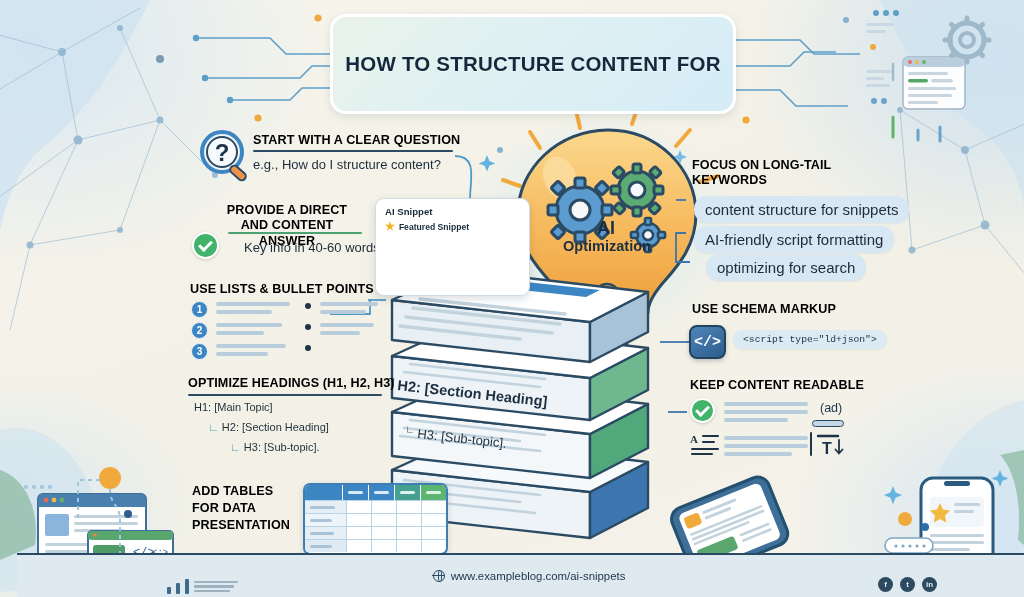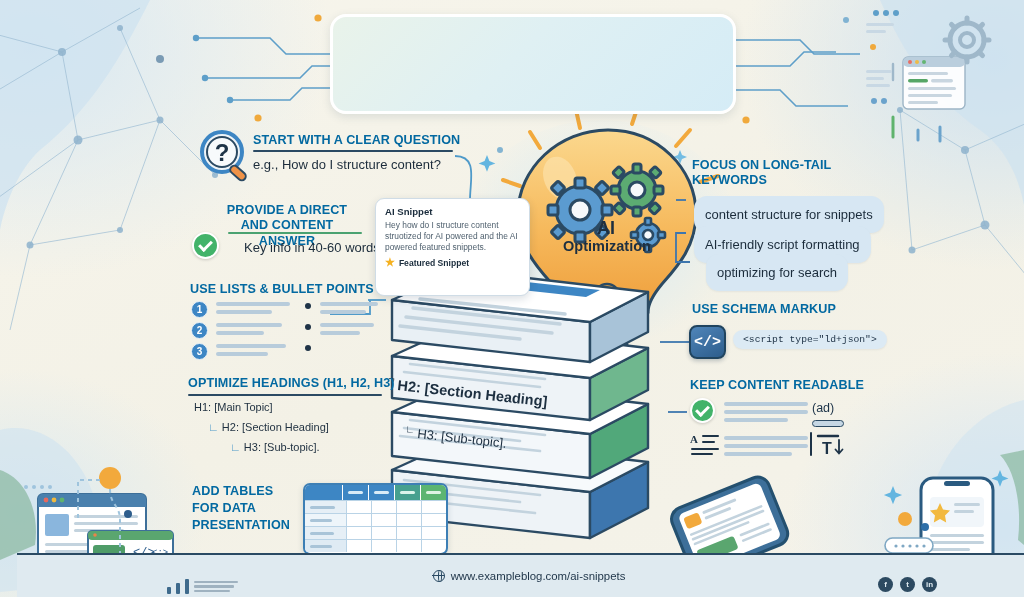--- a/index.html
+++ b/index.html
@@ -34,21 +34,21 @@
   .title-card div {
     color: #14293d; font-weight: bold; letter-spacing: .2px; text-align: center;
     text-shadow: 0 1px 0 rgba(255,255,255,.55);
   }
   .t1 { font-size: 19.5px; }
   .t2 { font-size: 20.5px; }
   .t3 { font-size: 20.5px; }
 
   
   .sec-h {
-    position: absolute; font-size: 12.6px; font-weight: bold; color: #0369a1;
+    position: absolute; font-size: 12.6px; font-weight: bold; color: #000000;
     letter-spacing: .1px; line-height: 1.22;
   }
   .sub {
     position: absolute; font-size: 13px; color: #1c2c3b; line-height: 1.25;
   }
   .rule { position: absolute; height: 2px; border-radius: 2px; }
 
   
   .circle-chk {
     position: absolute; width: 27px; height: 27px; border-radius: 50%;
@@ -79,21 +79,21 @@
   }
   .snip-t { font-size: 9.6px; font-weight: bold; color: #1a2c3c; margin-bottom: 3px; }
   .snip-b { font-size: 8.4px; color: #50616f; line-height: 1.32; }
   .snip-f { font-size: 8.6px; font-weight: bold; color: #1a2c3c; margin-top: 4px;
             display: flex; align-items: center; gap: 4px; }
   .star { color: #f5b120; font-size: 11px; line-height: 1; }
 
   
   .pill {
     position: absolute; background: #d7e7f3; border-radius: 13px;
-    font-size: 13px; color: #1b2c3b; padding: 11px 11px; white-space: nowrap;
+    font-size: 15px; color: #1b2c3b; padding: 5px 11px; white-space: nowrap;
     box-shadow: 0 1px 2px rgba(40,70,95,.07);
   }
 
   
   .code-btn {
     position: absolute; left: 689px; top: 325px; width: 37px; height: 34px;
     background: linear-gradient(150deg,#4f85b9,#2d5d8c); border-radius: 8px;
     border: 2px solid #20445f;
     display: flex; align-items: center; justify-content: center;
     color: #fff; font-size: 15px; font-weight: bold; font-family: "Liberation Mono", monospace;
@@ -111,21 +111,21 @@
 
   
   .tbl {
     position: absolute; left: 303px; top: 483px; width: 145px; height: 72px;
     background: #fff; border: 2px solid #3d7fb5; border-radius: 7px; overflow: hidden;
     box-shadow: 0 2px 6px rgba(30,60,90,.16);
   }
 
   
   .ad-badge {
-    position: absolute; font-size: 12.5px; color: #1c3348; font-weight: normal;
+    position: absolute; font-size: 12.5px; color: #1c3348; font-weight: normal; margin-left: 8px;
   }
 
   
   .footer {
     position: absolute; left: 0; bottom: 0; width: 1024px; height: 44px;
     background: #dfeaf0; border-top: 2px solid #2a4a63;
     display: flex; align-items: center; justify-content: center; margin-left: 17px;
   }
   .url {
     font-size: 11.4px; color: #1d3347; display: flex; align-items: center; gap: 6px;
@@ -499,20 +499,21 @@
 
   <g stroke="#3d76ae" stroke-width="1.8" fill="none">
     <path d="M686 200 L676 200"></path>
     <path d="M686 233 L676 233 L676 262 L690 262"></path>
     <path d="M689 342 L660 342"></path>
     <path d="M687 412 L668 412"></path>
   </g>
 </svg>
 
 <div class="title-card">
+  <div class="t2">HOW TO STRUCTURE CONTENT FOR</div>
 </div>
 
 <div style="position:absolute;left:556px;top:218px;width:100px;text-align:center;font-size:18px;font-weight:bold;color:#1d2f40;">AI</div>
 <div style="position:absolute;left:548px;top:238px;width:118px;text-align:center;font-size:14.5px;font-weight:bold;color:#1d2f40;">Optimization</div>
 
 <svg style="position:absolute;left:198px;top:128px;width:56px;height:56px" viewBox="0 0 56 56">
   <circle cx="24" cy="24" r="20" fill="#eef4f8" stroke="#3d86c4" stroke-width="4"></circle>
   <circle cx="24" cy="24" r="15" fill="#f7fafc" stroke="#2b4a63" stroke-width="2"></circle>
   <text x="24" y="33" font-size="24" font-weight="bold" fill="#1d3347" text-anchor="middle" font-family="Liberation Sans, sans-serif">?</text>
   <rect x="36" y="36" width="18" height="8" rx="4" fill="#ef9247" stroke="#2b4a63" stroke-width="2" transform="rotate(42 36 36)"></rect>
@@ -521,21 +522,20 @@
 <div class="rule" style="left:253px;top:150px;width:200px;background:#2b4a63;"></div>
 <div class="sub" style="left:253px;top:157px;">e.g., How do I structure content?</div>
 
 <div class="sec-h" style="left:212px;top:203px;width:150px;text-align:center;">PROVIDE A DIRECT AND CONTENT ANSWER</div>
 <div class="circle-chk" style="left:192px;top:232px;"></div>
 <div class="rule" style="left:228px;top:232px;width:134px;background:#4aa271;"></div>
 <div class="sub" style="left:228px;top:240px;margin-left:16px;">Key info in 40-60 words.</div>
 
 <div class="snip">
   <div class="snip-t">AI Snippet</div>
-  <div class="snip-b">Hey how do I structure content struotized for AI powered and the AI powered featured snippets.</div>
   <div class="snip-f">
     <span class="star">★</span>
     <span>Featured Snippet</span>
   </div>
 </div>
 
 <div class="sec-h" style="left:190px;top:282px;">USE LISTS &amp; BULLET POINTS</div>
 <div class="num-badge" style="left:191px;top:301px;">1</div>
 <div class="num-badge" style="left:191px;top:322px;">2</div>
 <div class="num-badge" style="left:191px;top:343px;">3</div>

